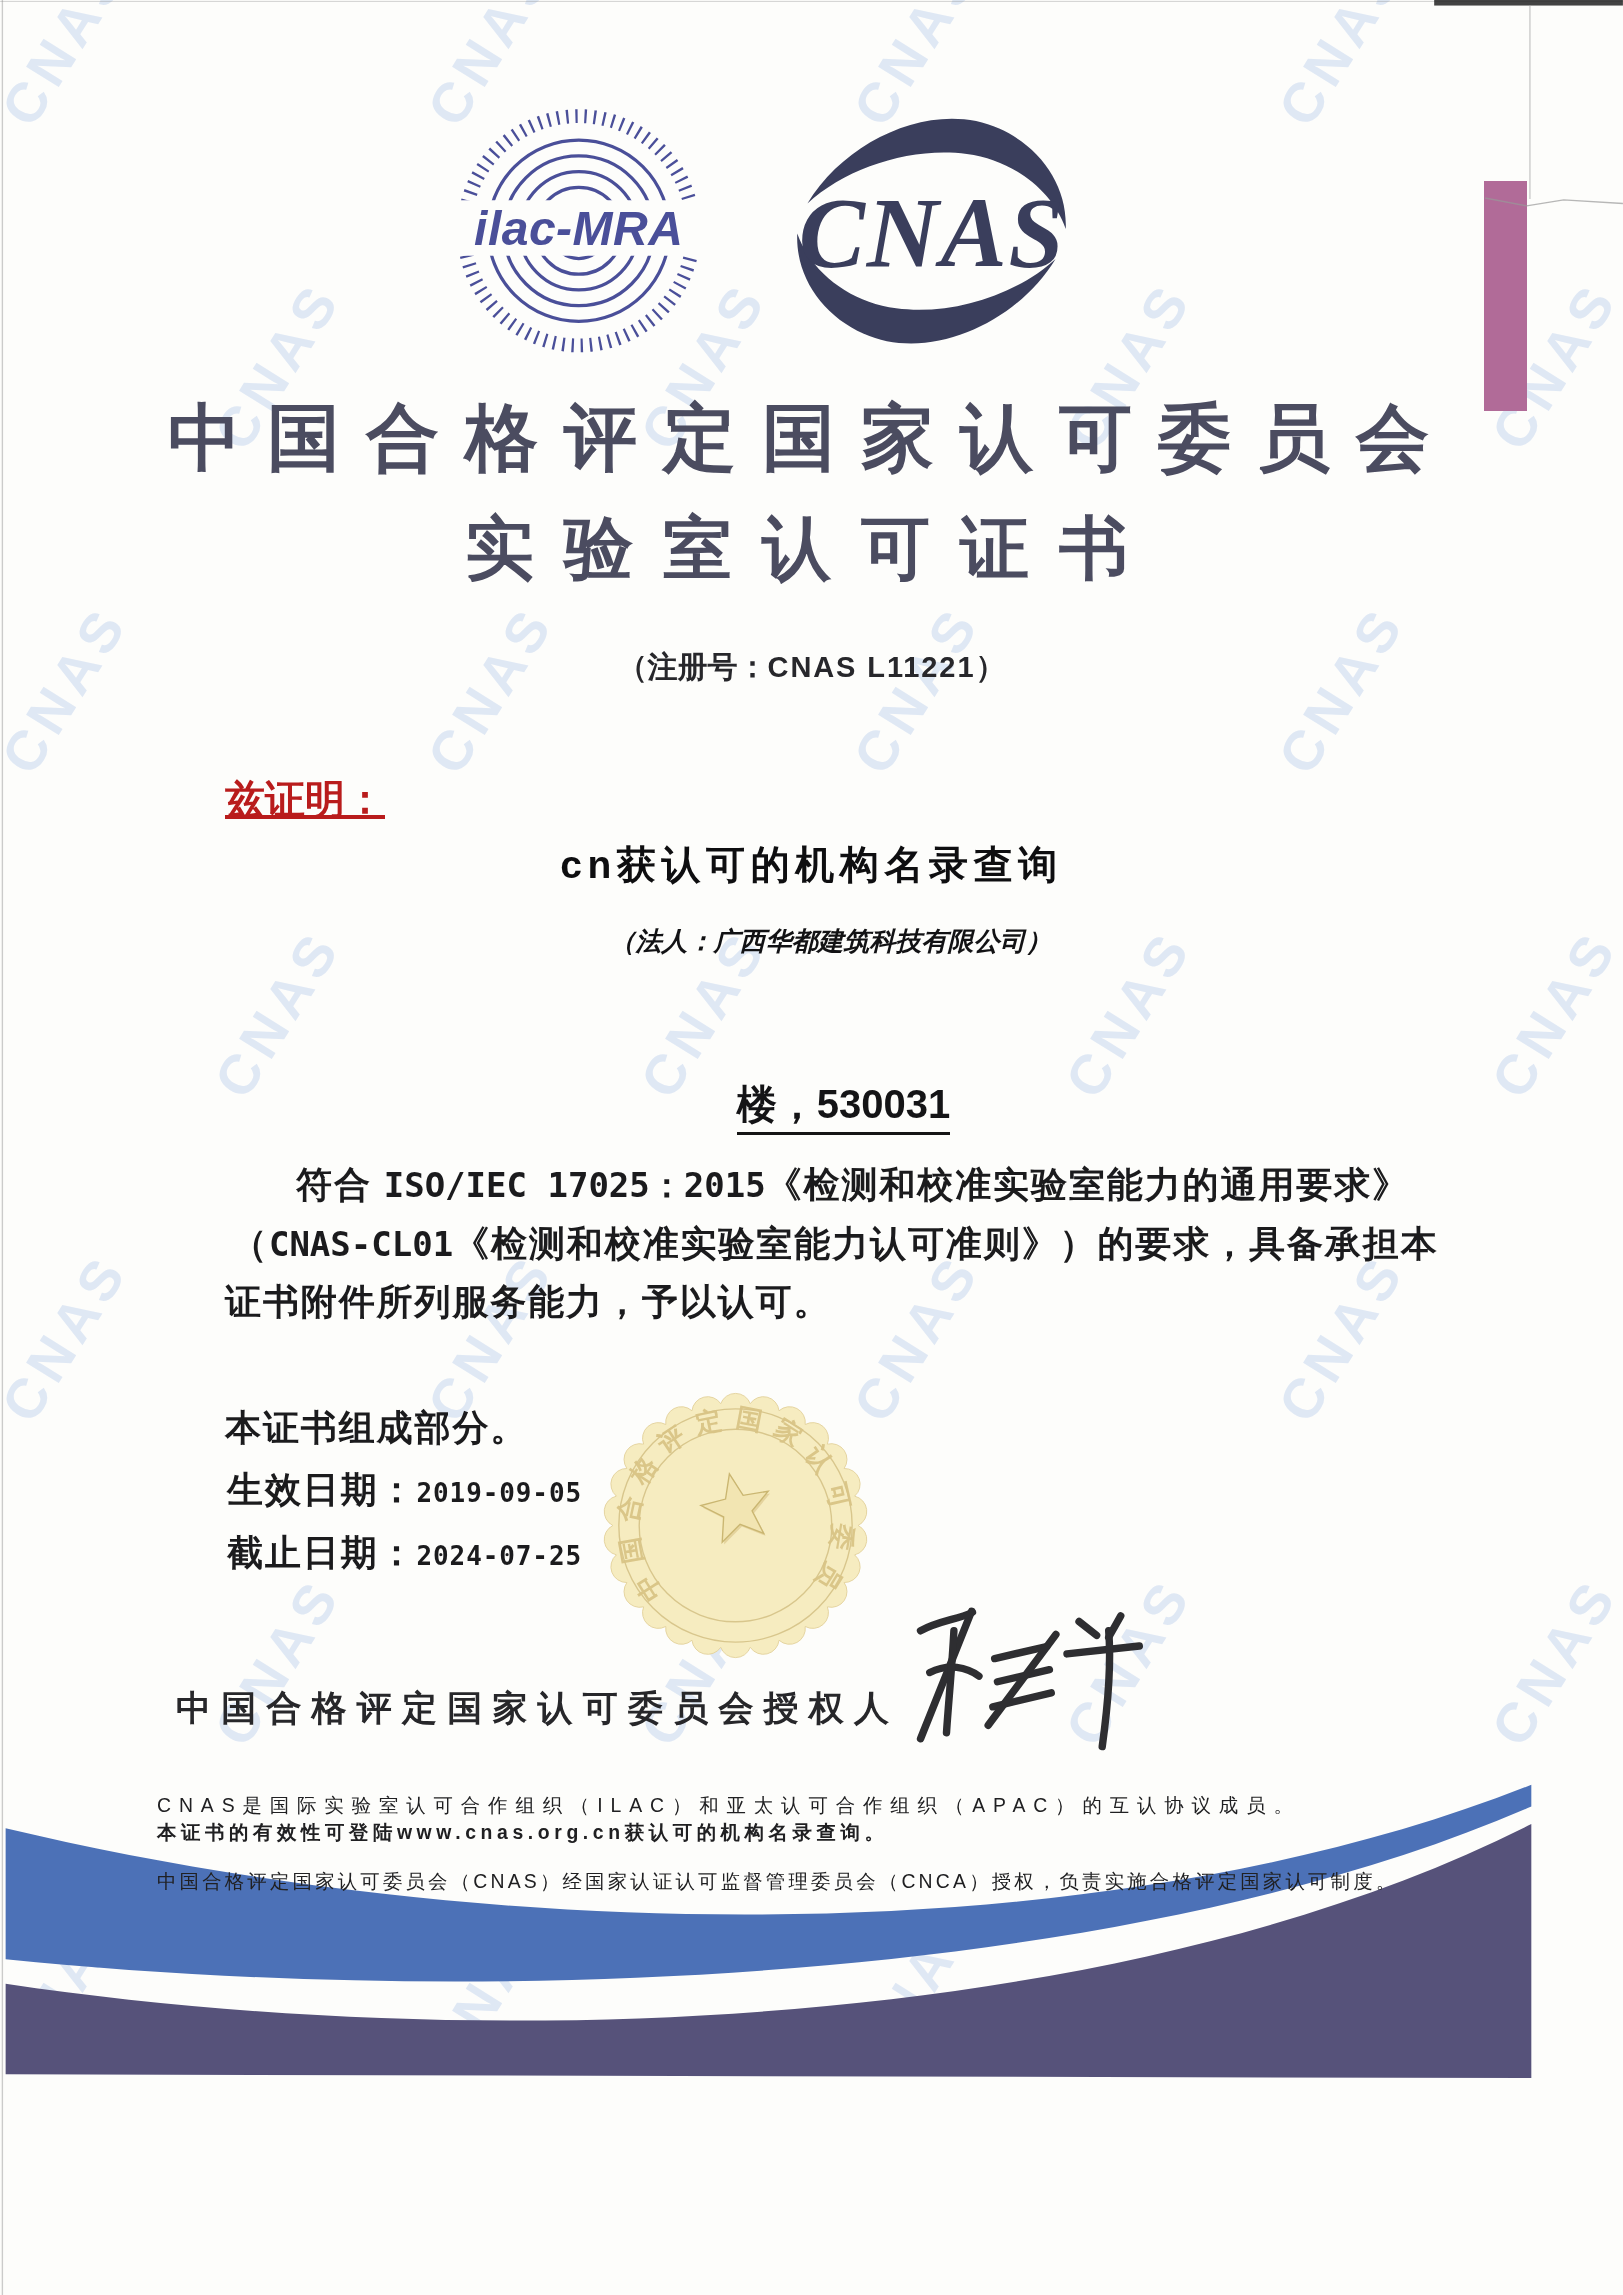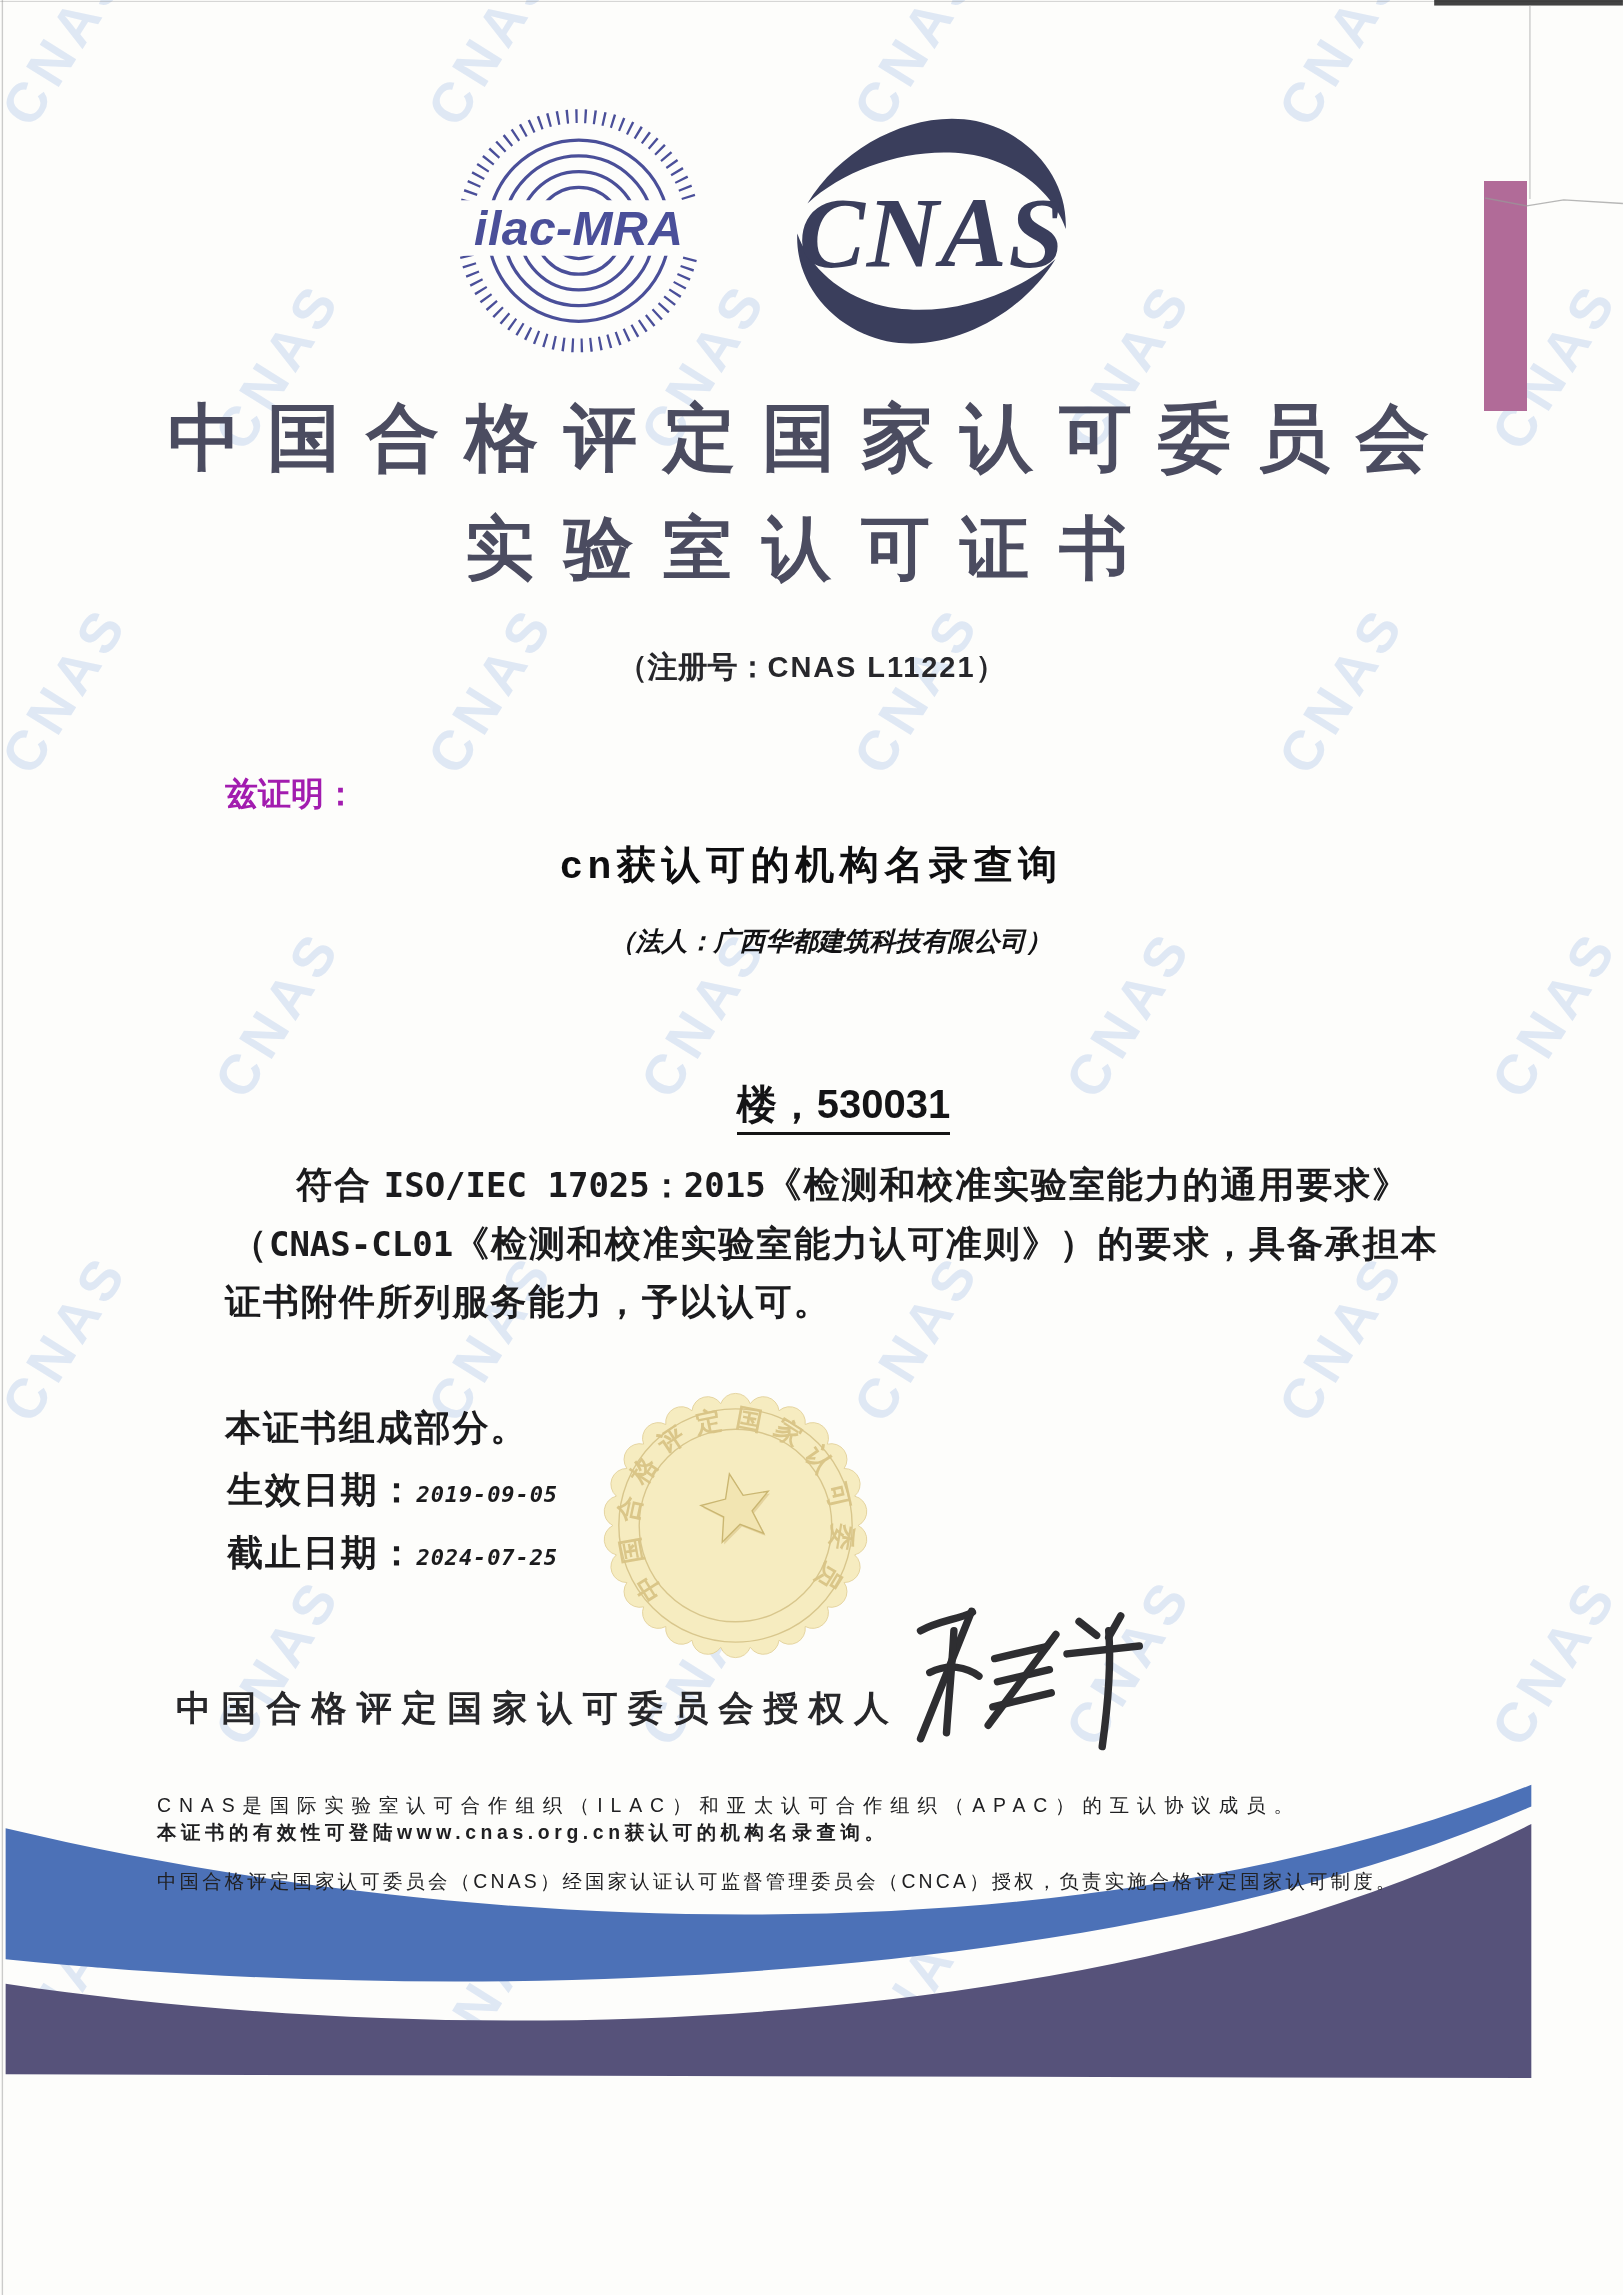--- a/index.html
+++ b/index.html
@@ -37,40 +37,40 @@
   
   .center-line{left:0;width:100%;text-align:center;white-space:nowrap;}
   #page-title{top:390px;font-size:73px;font-weight:700;letter-spacing:26px;
     color:var(--title_gray,#4b4c60);z-index:3;}
   #cert-title{top:503px;font-size:69px;font-weight:700;letter-spacing:30px;
     color:var(--title_gray,#4b4c60);z-index:3;}
   #registration-line{top:647px;font-size:30px;font-weight:600;color:#27272b;z-index:3;}
   #registration-line .lat{font-size:29px;font-weight:600;letter-spacing:1.9px;}
 
   
-  #certify-label{left:225px;top:772px;font-size:33px;font-weight:700;color:#a21caf;z-index:3;}
+  #certify-label{left:225px;top:772px;font-size:40px;font-weight:700;color:#b91c1c;z-index:3;text-decoration:underline;}
   #company-name{top:838px;font-size:39px;font-weight:700;letter-spacing:5.6px;color:#0e0e10;z-index:3;}
   #legal-person-line{top:924px;font-size:26px;font-weight:700;font-style:italic;color:#121214;z-index:3;margin-left:19px;}
   #address-line-1{left:229px;top:985px;font-size:41px;font-weight:700;letter-spacing:2.8px;
     color:#141416;border-bottom:3.7px solid #151515;padding-bottom:6.5px;white-space:nowrap;z-index:3;}
   #address-line-2{top:1077px;font-size:40px;font-weight:700;z-index:3;color:#141416;margin-left:32px;}
   #address-line-2 span{border-bottom:3.7px solid #151515;padding-bottom:5.6px;}
 
   
   .body-line{position:absolute;font-size:36px;font-weight:600;color:#1b1b1d;
     letter-spacing:1.9px;white-space:nowrap;z-index:3;}
   .mono{font-family:"DejaVu Sans Mono",monospace;font-size:34px;letter-spacing:0;text-align:right;}
   #body-l1{left:296px;top:1161px;}
   #body-l2{left:231px;top:1220px;}
   #body-l3{left:225px;top:1278px;}
   #body-l4{left:296px;top:1341px;}
   #body-l5{left:225px;top:1404px;}
   #effective-date-line{left:227px;top:1466px;}
   #expiry-date-line{left:227px;top:1529px;}
-  .date-value{font-family:"DejaVu Sans Mono",monospace;font-size:22px;font-weight:700;letter-spacing:0.9px;font-style:italic;}
+  .date-value{font-family:"DejaVu Sans Mono",monospace;font-size:26px;font-weight:700;letter-spacing:0.9px;}
 
   
   #gold-seal{left:598px;top:1388px;width:275px;height:275px;z-index:2;}
   #seal-scallop{fill:var(--seal_gold,#f6ecc0);stroke:#e3d29c;stroke-width:2;}
   .seal-ring{fill:none;stroke:#d8c68c;stroke-width:3;}
   #seal-arc-text-el{font-family:"Liberation Sans",sans-serif;font-weight:700;
     font-size:56px;fill:#d9c486;letter-spacing:26px;opacity:.95;}
   .star-shadow{fill:#d9c385;opacity:.6;}
   .star-main{fill:#f2e5b2;stroke:#cab671;stroke-width:3;}
   #authorizer-line{left:176px;top:1685px;font-size:35px;font-weight:600;

